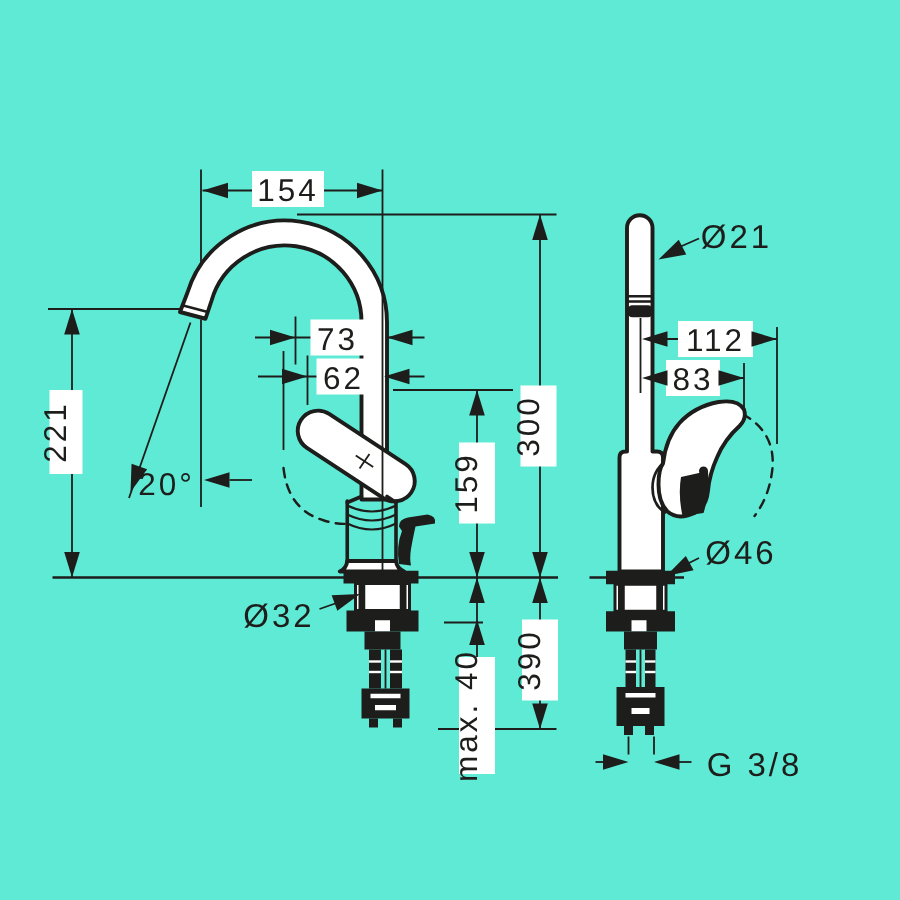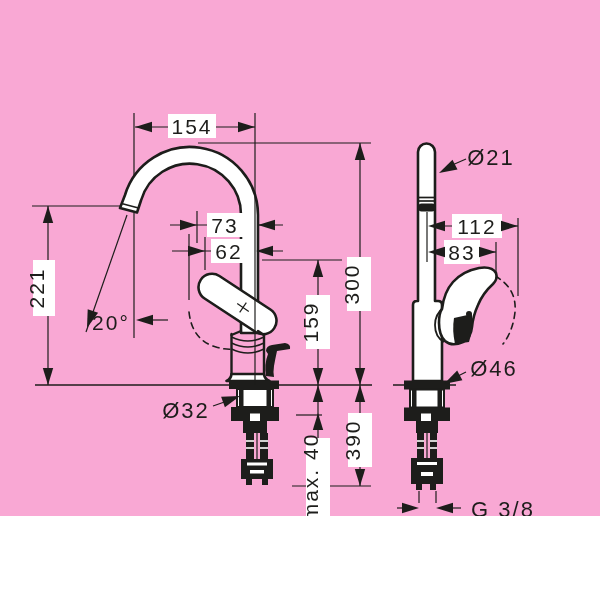--- a/index.html
+++ b/index.html
@@ -1,16 +1,16 @@
 <!DOCTYPE html>
 <html><head>
 <meta charset="utf-8">
 <style>
   html,body{margin:0;padding:0;background:#fff;}
-  .stage{width:600px;height:516px;position:relative;background:#f9a8d4;overflow:hidden;
+  .stage{width:600px;height:600px;position:relative;background:#5eead4;overflow:hidden;
          font-family:"Liberation Sans", sans-serif;}
   svg{display:block;}
   text{font-family:"Liberation Sans", sans-serif;font-size:21px;letter-spacing:2px;
        fill:#1d1d1b;}
   .big{font-size:22px;}
   .thin{stroke:#1d1d1b;stroke-width:1.2;fill:none;}
   .mid{stroke:#1d1d1b;stroke-width:1.7;fill:none;}
   .fat{stroke:#1d1d1b;stroke-width:2.6;fill:#fff;stroke-linejoin:round;stroke-linecap:round;}
   .fatline{stroke:#1d1d1b;stroke-width:2.4;fill:none;stroke-linecap:round;}
   .ring{stroke:#1d1d1b;stroke-width:1.4;fill:none;}

